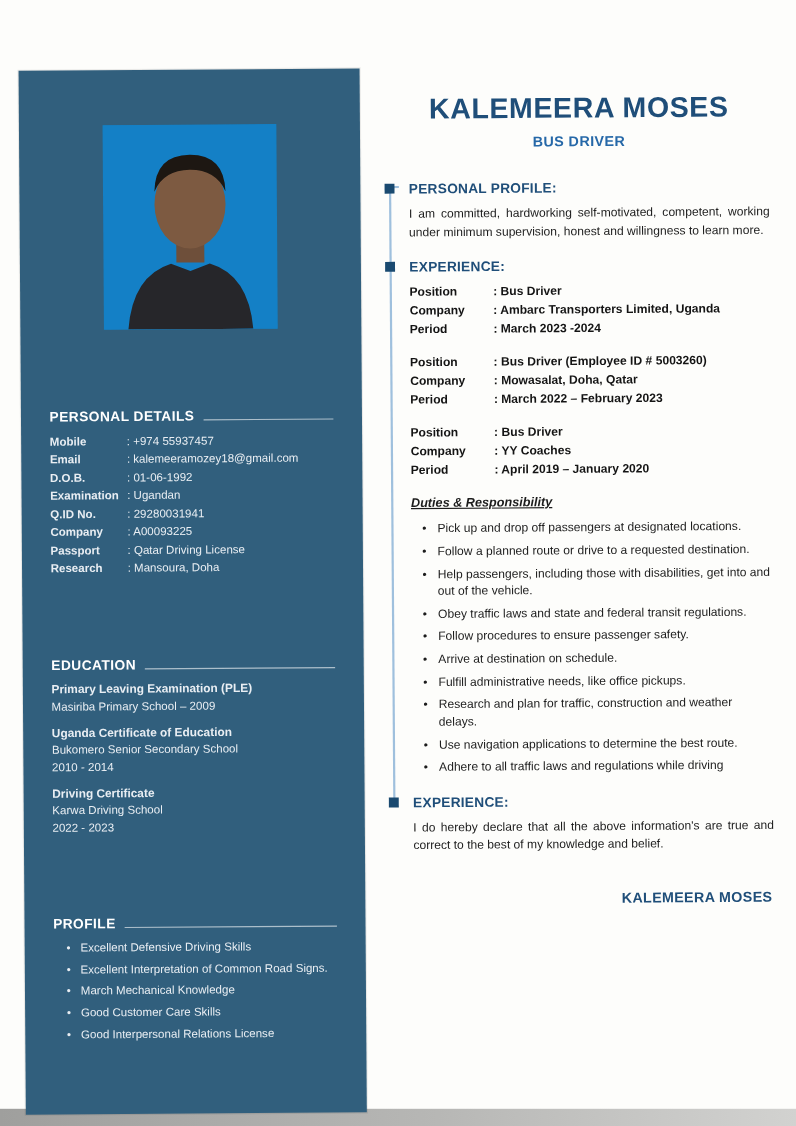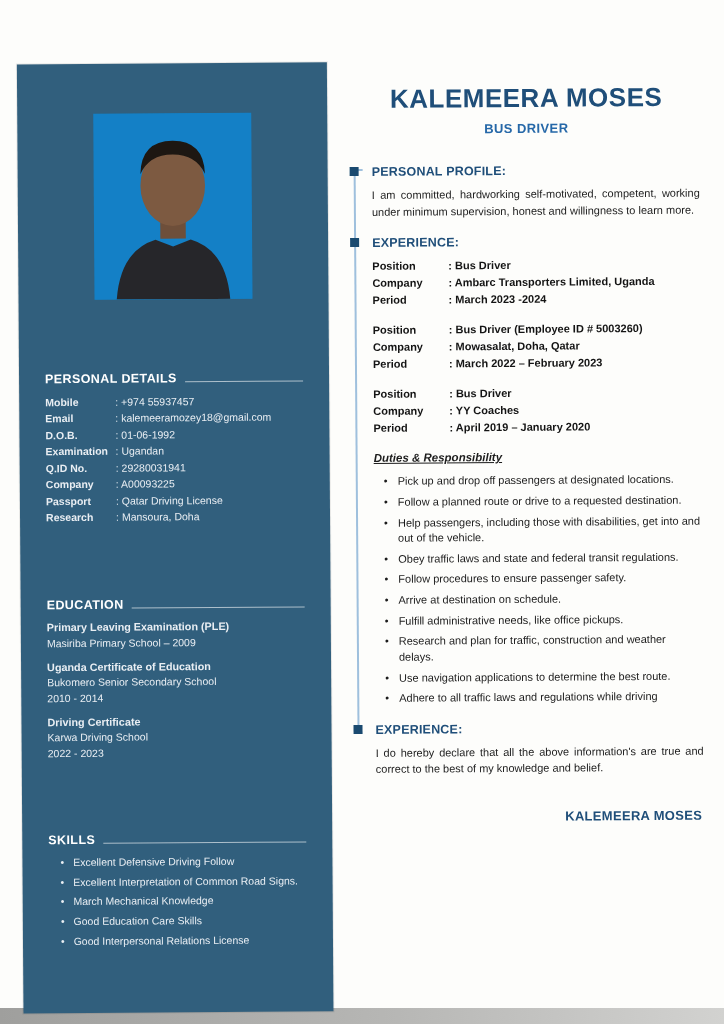--- a/index.html
+++ b/index.html
@@ -124,39 +124,39 @@
             <div class="edu-entry">
             <div class="edu-title">Driving Certificate</div>
             <div class="edu-school">Karwa Driving School</div>
             <div class="edu-years">2022 - 2023</div>
           </div>
           </div>
       </div>
 
       <div>
         <div class="side-head">
-          <span class="side-title">SKILLS</span>
+          <span class="side-title">PROFILE</span>
           <span class="rule"></span>
         </div>
         <div>
             <div class="bullet-item">
             <span class="bullet">•</span>
-            <span>Excellent Defensive Driving Follow</span>
+            <span>Excellent Defensive Driving Skills</span>
           </div>
             <div class="bullet-item">
             <span class="bullet">•</span>
             <span>Excellent Interpretation of Common Road Signs.</span>
           </div>
             <div class="bullet-item">
             <span class="bullet">•</span>
             <span>March Mechanical Knowledge</span>
           </div>
             <div class="bullet-item">
             <span class="bullet">•</span>
-            <span>Good Education Care Skills</span>
+            <span>Good Customer Care Skills</span>
           </div>
             <div class="bullet-item">
             <span class="bullet">•</span>
             <span>Good Interpersonal Relations License</span>
           </div>
           </div>
       </div>
 
       <div>
         <div class="side-head">

